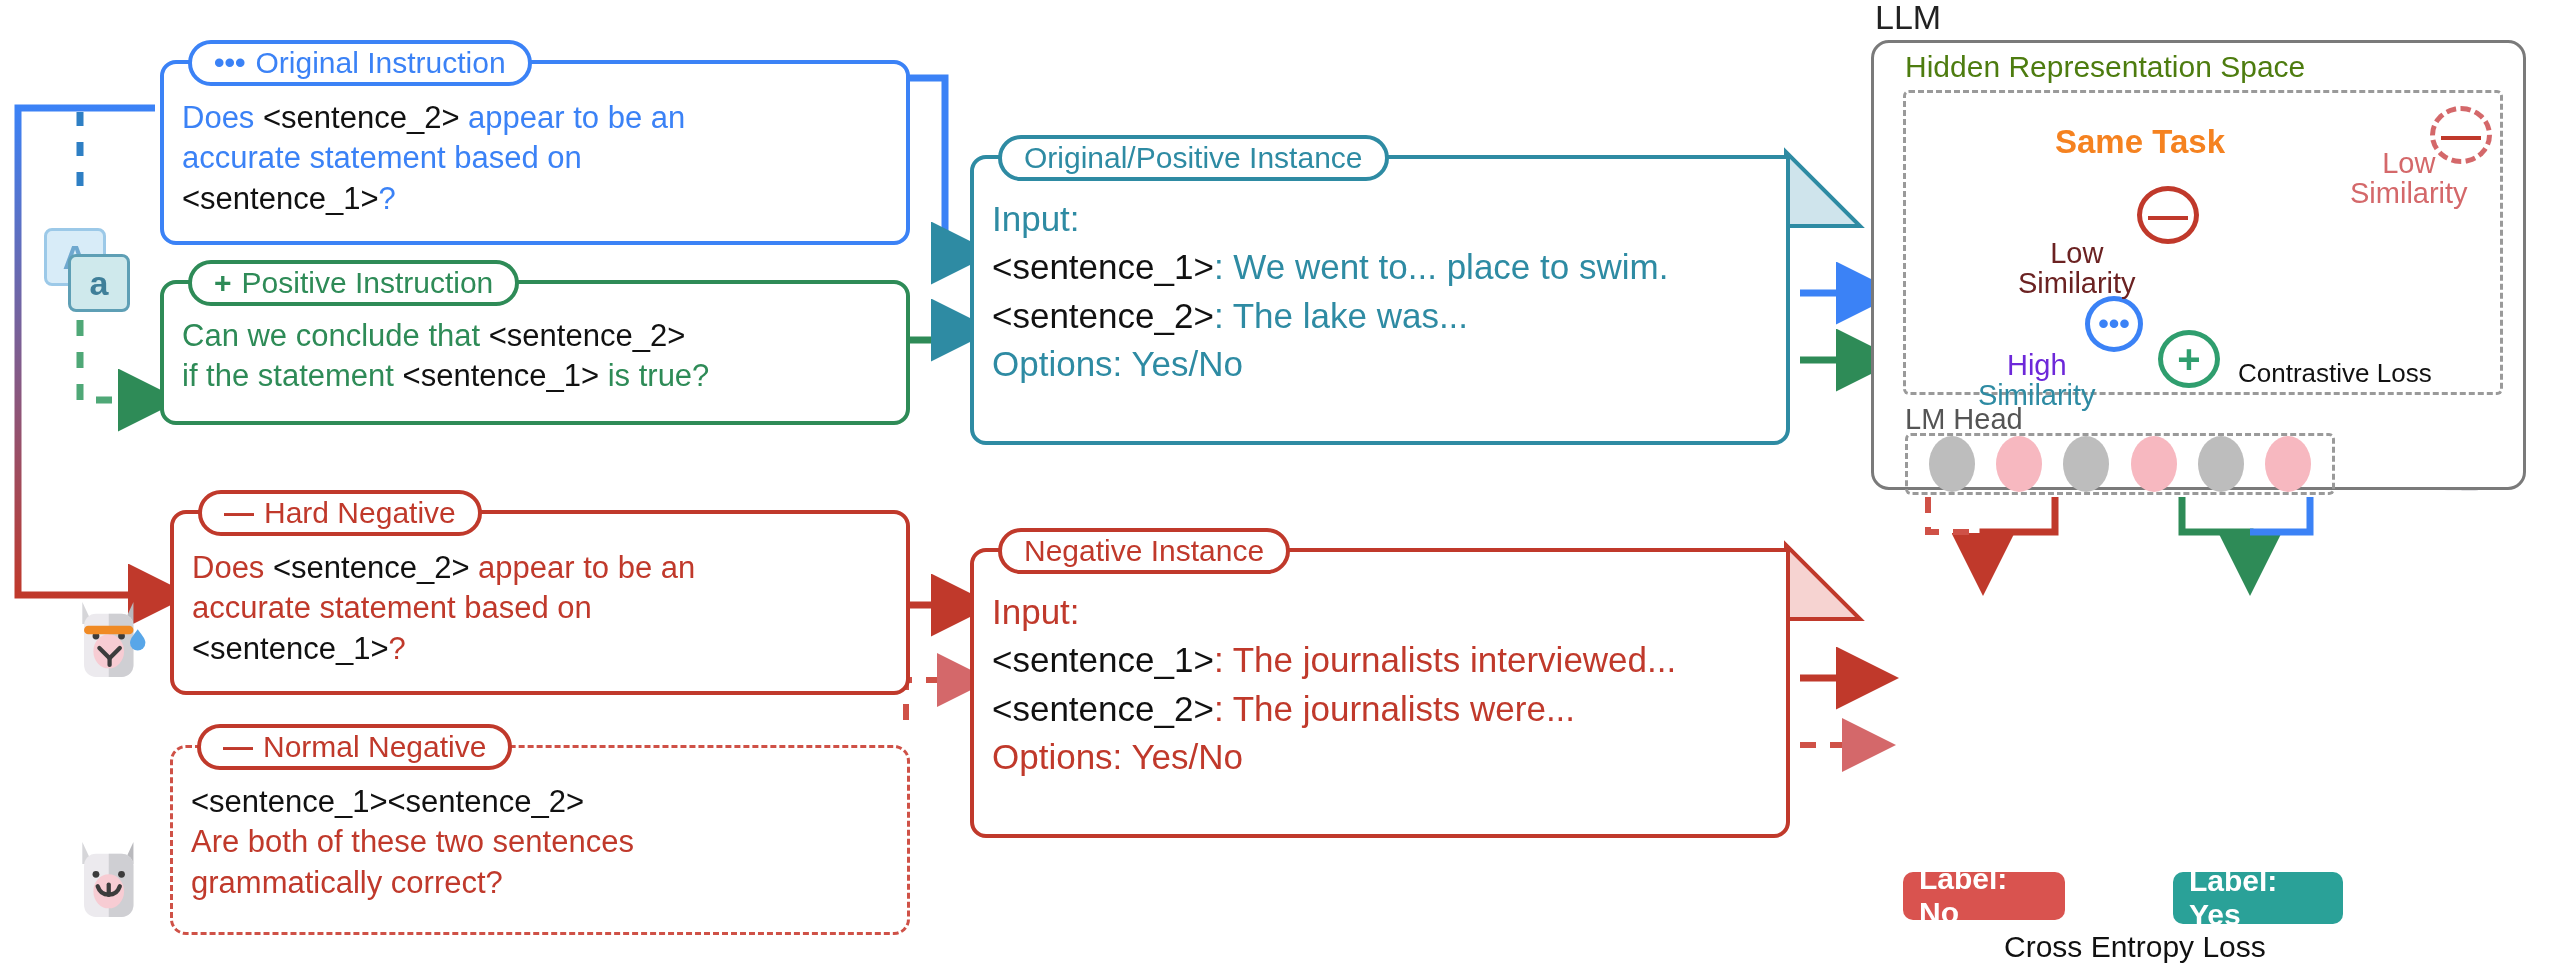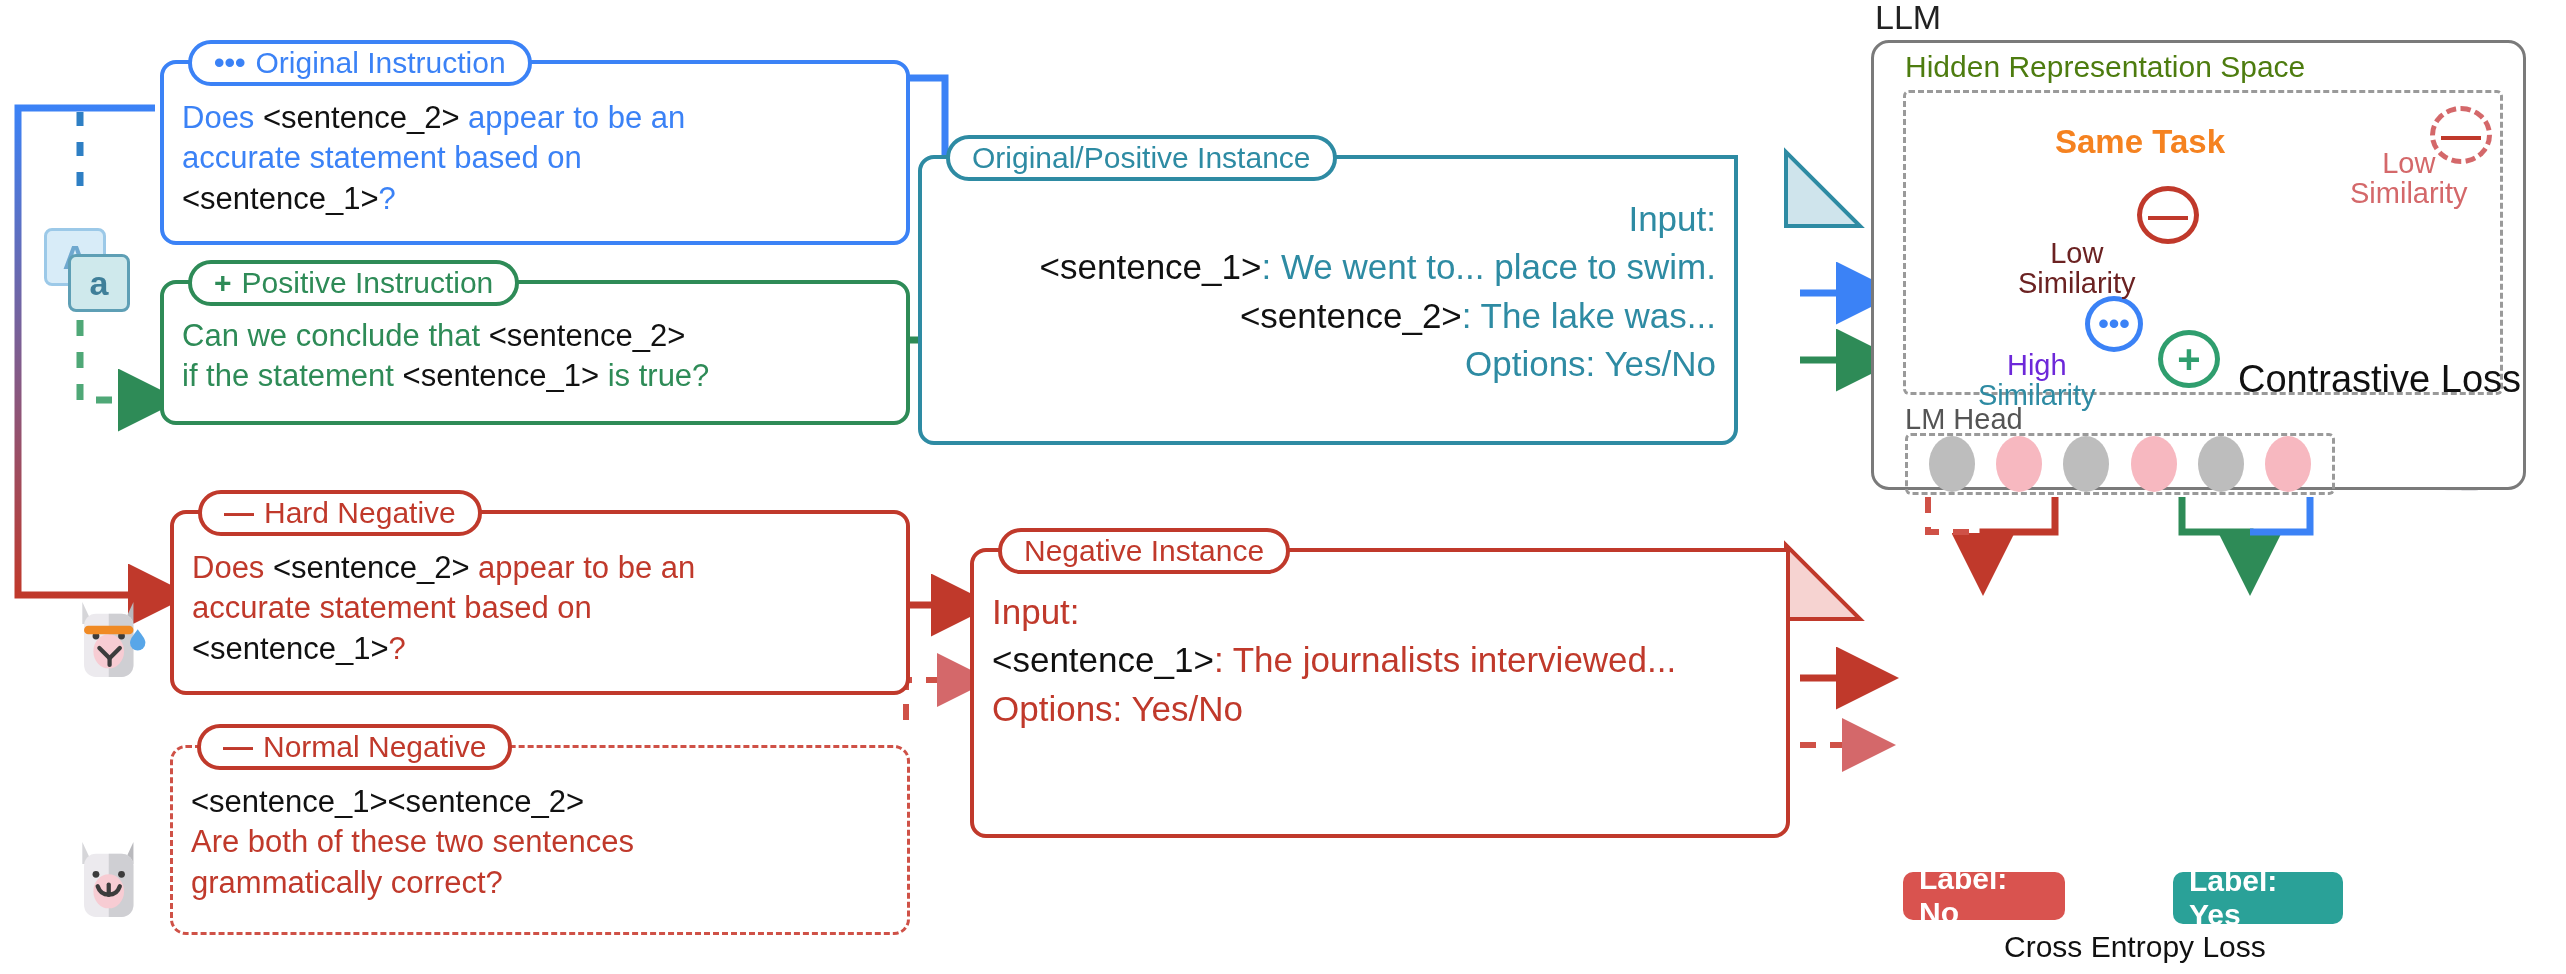--- a/index.html
+++ b/index.html
@@ -37,21 +37,21 @@
   .txt{font-size:31px;}
   .txt-i{font-size:35px;}
 
   
   #llm-panel{position:absolute;left:1871px;top:40px;width:655px;height:450px;
              border:3px solid #7a7a7a;border-radius:18px;background:#fff;box-sizing:border-box;}
   #llm-title{position:absolute;left:1875px;top:-2px;font-size:34px;color:#222;}
   #hrs-title{position:absolute;left:1905px;top:50px;font-size:30px;color:#4d7c0f;}
   #hrs-box{position:absolute;left:1903px;top:90px;width:600px;height:305px;
            border:3px dashed #9a9a9a;border-radius:6px;box-sizing:border-box;}
-  #contrastive{position:absolute;left:2238px;top:358px;font-size:38px;color:#111;}
+  #contrastive{position:absolute;left:2238px;top:358px;font-size:26px;color:#111;}
   #lmhead-label{position:absolute;left:1905px;top:403px;font-size:29px;color:#555;}
   #lmhead-box{position:absolute;left:1905px;top:433px;width:430px;height:62px;
               border:3px dashed #9a9a9a;border-radius:6px;box-sizing:border-box;
               display:flex;align-items:center;justify-content:space-around;padding:0 10px;}
   .tok{width:46px;height:56px;border-radius:50%;}
 
   .pill{position:absolute;border-radius:10px;display:flex;align-items:center;
         justify-content:center;color:#fff;font-size:30px;font-weight:700;
         padding:6px 16px;box-sizing:border-box;}
   #ce-loss{position:absolute;left:2004px;top:930px;font-size:30px;color:#111;}
@@ -199,41 +199,42 @@
       <span class="glyph">—</span>
       <span>Normal Negative</span>
     </div>
     <div class="body txt" style="padding-top:34px;">
       <div><span class="ph">&lt;sentence_1&gt;</span><span class="ph">&lt;sentence_2&gt;</span></div>
       <div><span>Are both of these two sentences</span></div>
       <div><span>grammatically correct?</span></div>
     </div>
   </div>
 
-  <div class="card c-teal" style="left:918px;top:155px;width:820px;height:290px;
-       border-top-right-radius:0;text-align:right;">
+  <div class="card c-teal" style="left:970px;top:155px;width:820px;height:290px;
+       border-top-right-radius:0;">
     <div class="tag">
       <span>Original/Positive Instance</span>
     </div>
     <div class="body txt-i" style="padding-top:36px;line-height:1.38;">
       <div><span>Input:</span></div>
       <div><span class="ph">&lt;sentence_1&gt;</span><span>: We went to... place to swim.</span></div>
       <div><span class="ph">&lt;sentence_2&gt;</span><span>: The lake was...</span></div>
       <div><span>Options: Yes/No</span></div>
     </div>
   </div>
 
   <div class="card c-red" style="left:970px;top:548px;width:820px;height:290px;
        border-top-right-radius:0;">
     <div class="tag">
       <span>Negative Instance</span>
     </div>
     <div class="body txt-i" style="padding-top:36px;line-height:1.38;">
       <div><span>Input:</span></div>
       <div><span class="ph">&lt;sentence_1&gt;</span><span>: The journalists interviewed...</span></div>
+      <div><span class="ph">&lt;sentence_2&gt;</span><span>: The journalists were...</span></div>
       <div><span>Options: Yes/No</span></div>
     </div>
   </div>
 
   <div class="aa" style="left:44px;top:228px;width:62px;height:58px;background:#d8ecf8;
               border:3px solid #9cc9e8;color:#6fa8cf;">
     <span>A</span>
   </div>
   <div class="aa" style="left:68px;top:254px;width:62px;height:58px;background:#cfe9ec;
               border:3px solid #5e9fb5;color:#3f7f99;">

